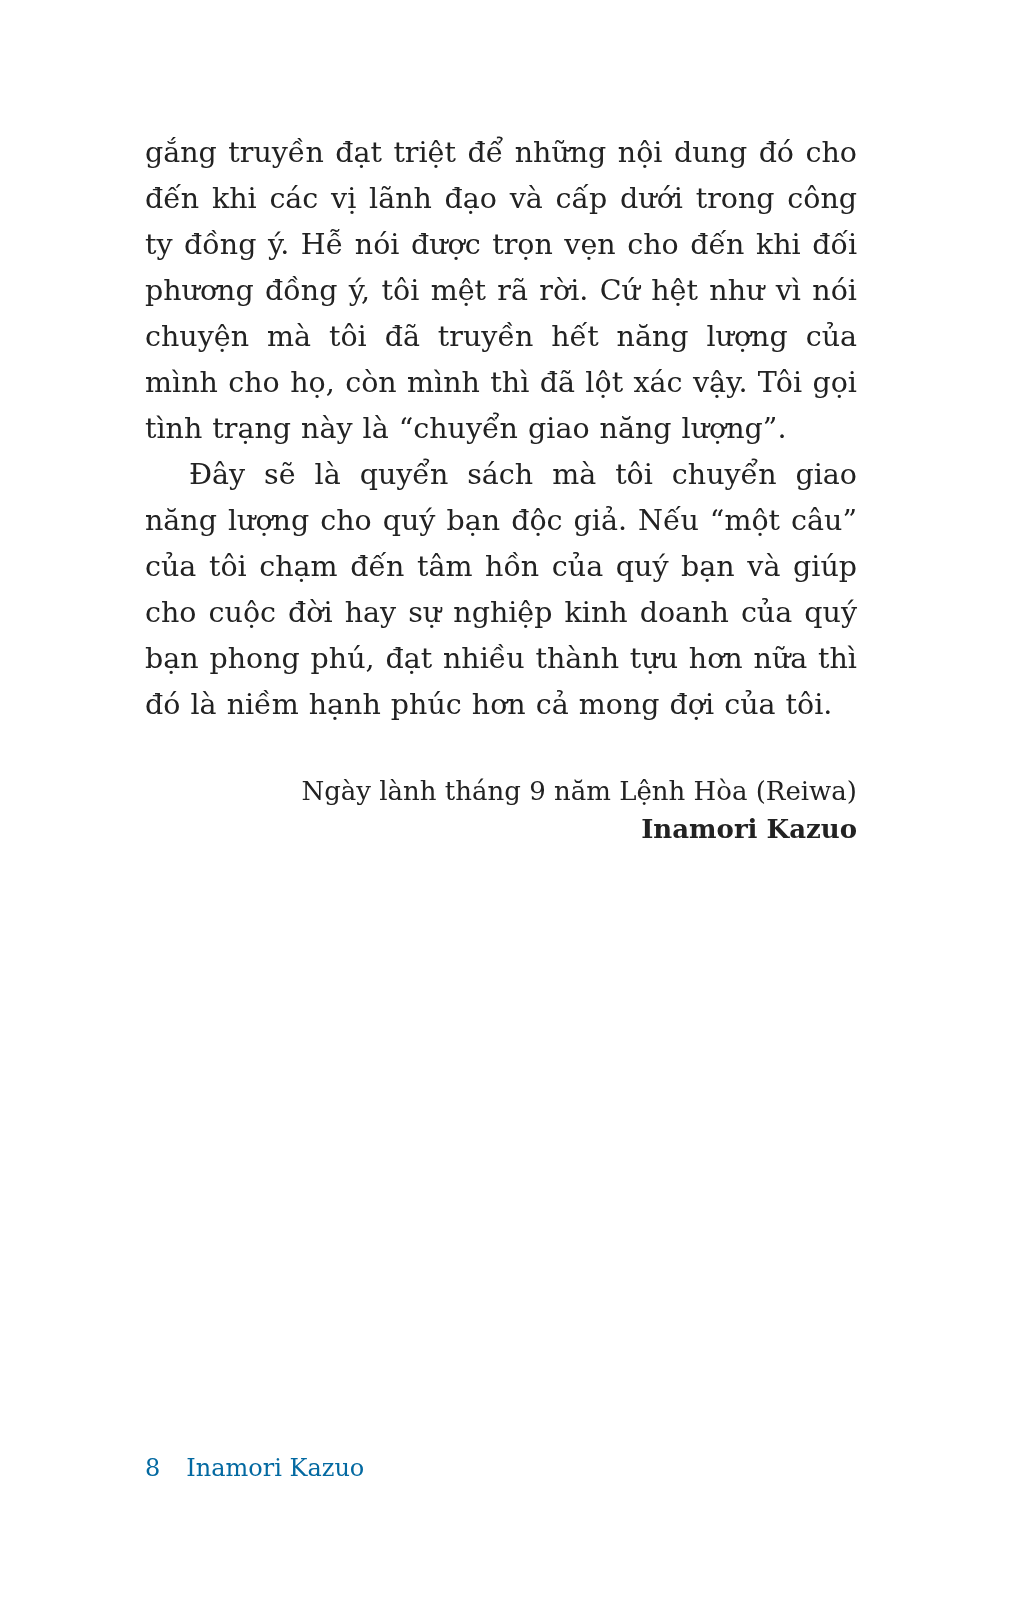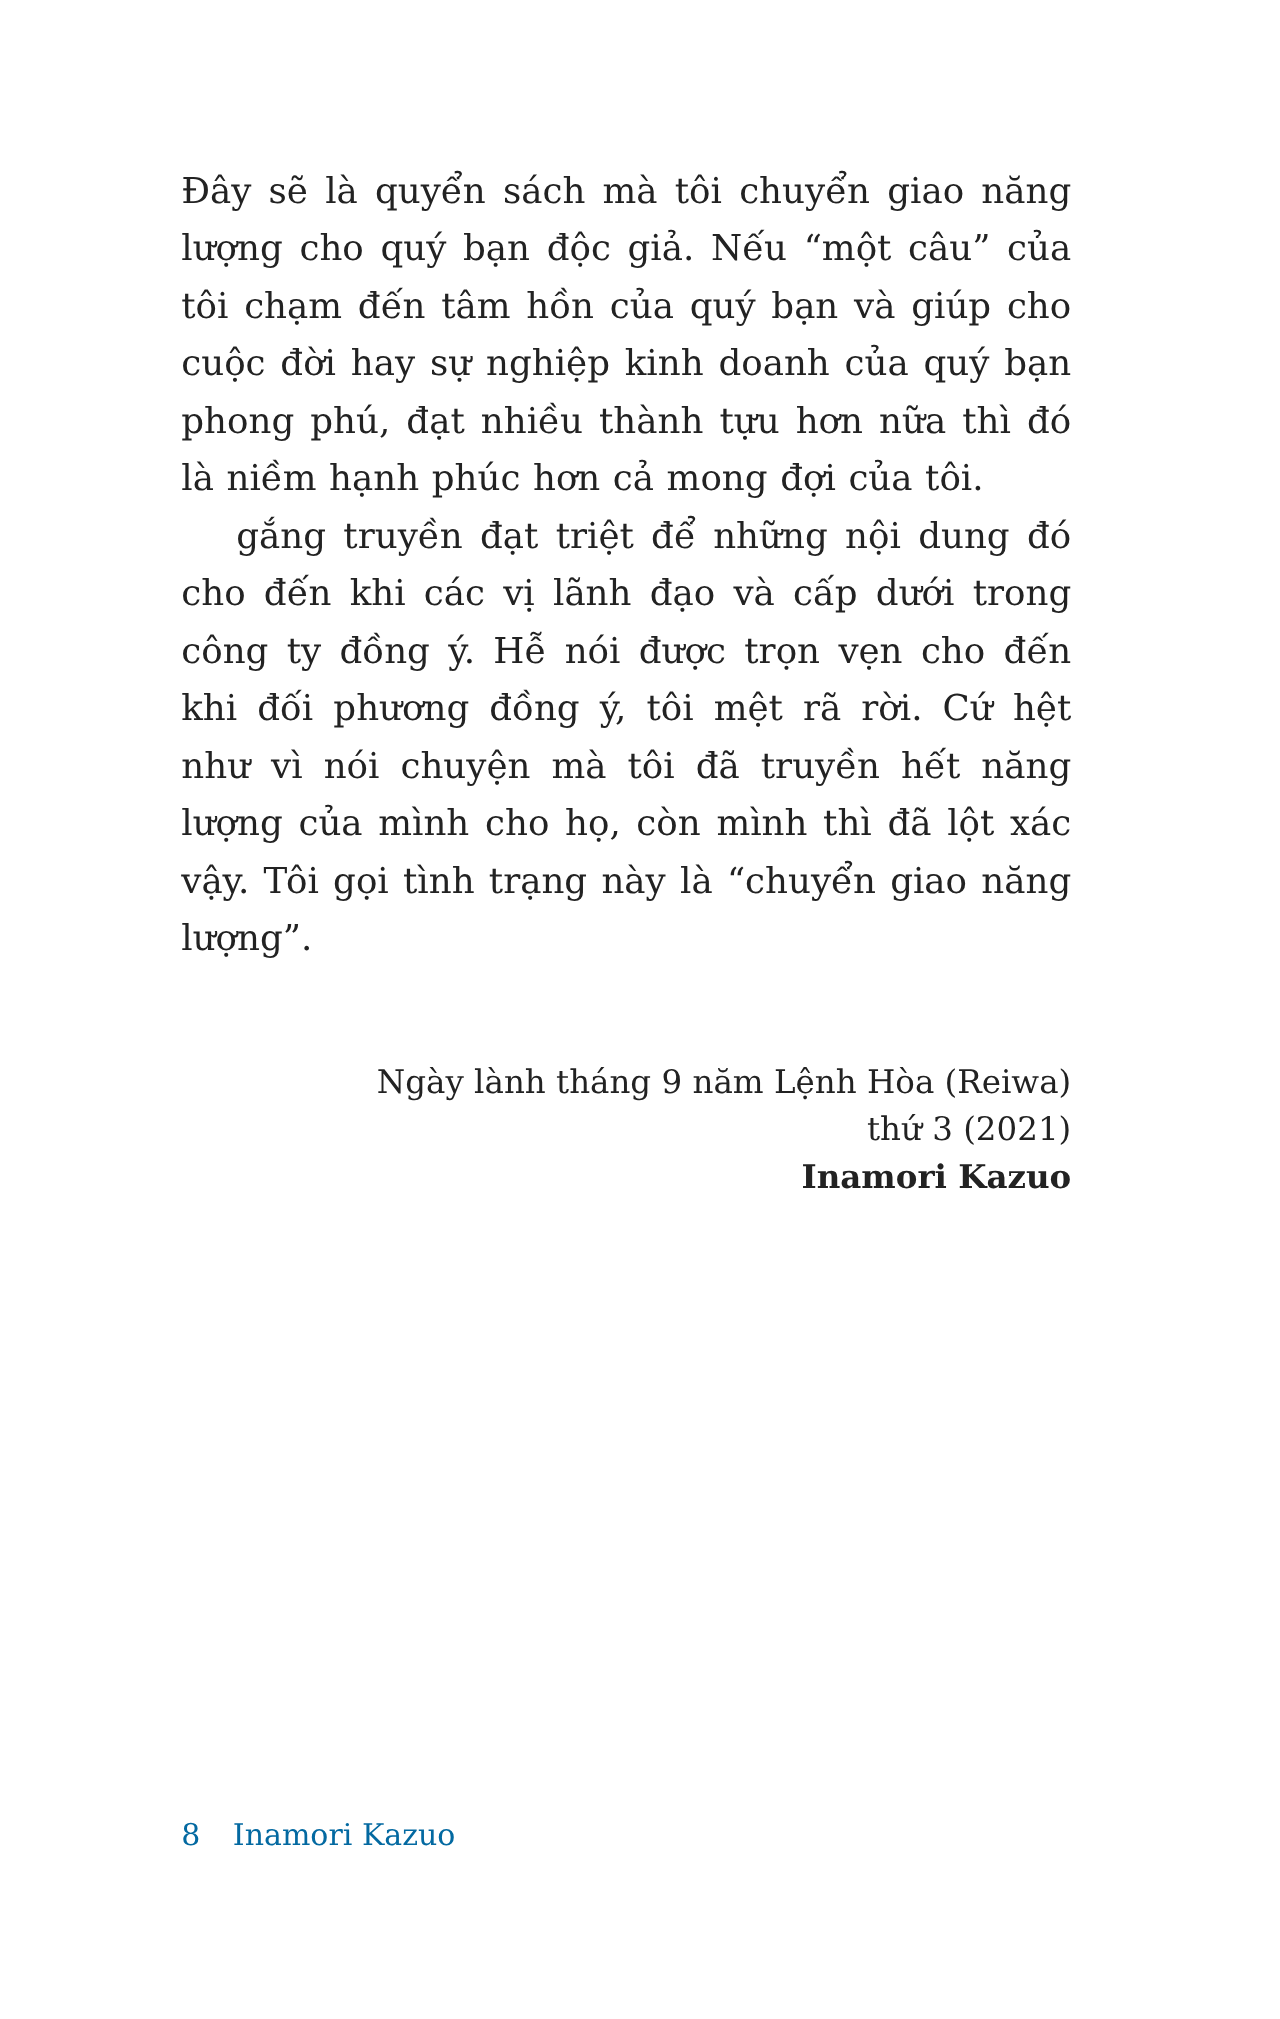--- a/index.html
+++ b/index.html
@@ -32,21 +32,21 @@
     text-align: justify;
     color: #222222;
     word-spacing: 1px;
   }
 
   .body-paragraph + .body-paragraph {
     text-indent: 44px;
   }
 
   .signature-block {
-    margin-top: 73px;
+    margin-top: 44px;
     text-align: right;
     font-size: 26px;
     line-height: 38px;
     color: #222222;
   }
 
   .signature-line { display: block; }
 
   .signature-name {
     font-weight: bold;
@@ -65,27 +65,26 @@
     margin-right: 26px;
   }
 </style>
 </head>
 <body>
 
 <div class="page">
 
   <div class="text-block">
 
+    <p class="body-paragraph">gắng truyền đạt triệt để những nội dung đó cho đến khi các vị lãnh đạo và cấp dưới trong công ty đồng ý. Hễ nói được trọn vẹn cho đến khi đối phương đồng ý, tôi mệt rã rời. Cứ hệt như vì nói chuyện mà tôi đã truyền hết năng lượng của mình cho họ, còn mình thì đã lột xác vậy. Tôi gọi tình trạng này là “chuyển giao năng lượng”.</p>
+
     <p class="body-paragraph">Đây sẽ là quyển sách mà tôi chuyển giao năng lượng cho quý bạn độc giả. Nếu “một câu” của tôi chạm đến tâm hồn của quý bạn và giúp cho cuộc đời hay sự nghiệp kinh doanh của quý bạn phong phú, đạt nhiều thành tựu hơn nữa thì đó là niềm hạnh phúc hơn cả mong đợi của tôi.</p>
-
-    <p class="body-paragraph">gắng truyền đạt triệt để những nội dung đó cho đến khi các vị lãnh đạo và cấp dưới trong công ty đồng ý. Hễ nói được trọn vẹn cho đến khi đối phương đồng ý, tôi mệt rã rời. Cứ hệt như vì nói chuyện mà tôi đã truyền hết năng lượng của mình cho họ, còn mình thì đã lột xác vậy. Tôi gọi tình trạng này là “chuyển giao năng lượng”.</p>
 
     <div class="signature-block">
       <span class="signature-line">Ngày lành tháng 9 năm Lệnh Hòa (Reiwa)</span>
-      <span class="signature-line">thứ 3 (2021)</span>
       <span class="signature-line signature-name">Inamori Kazuo</span>
     </div>
 
   </div>
 
   <div class="footer">
     <span class="page-number">8</span><span class="running-title">Inamori Kazuo</span>
   </div>
 
 </div>

